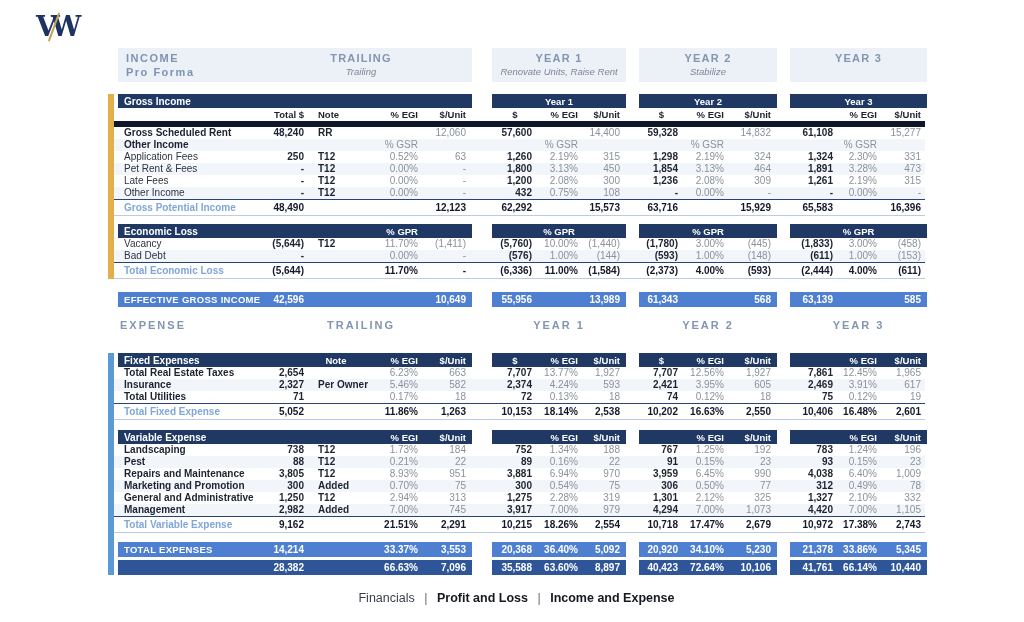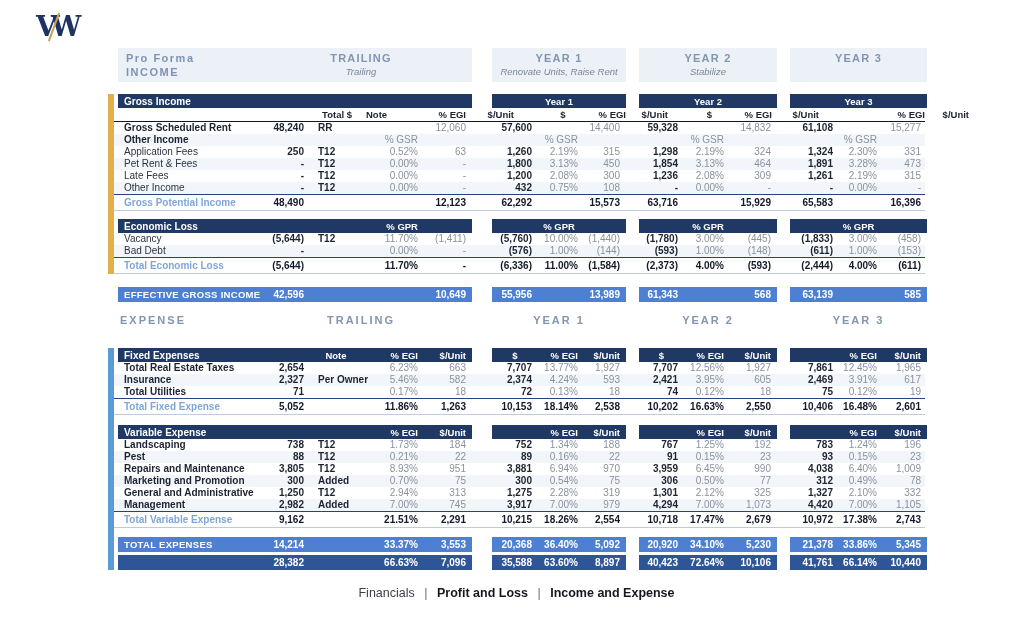--- a/index.html
+++ b/index.html
@@ -44,21 +44,21 @@
   
   .hdr{height:14px;}
   .bar{background:var(--navy);color:#fff;display:grid;align-items:center;height:14px;font-size:9.5px;font-weight:700;}
   .in-t{grid-template-columns:132px 60px 52px 62px 48px;}
   .in-y1{grid-template-columns:46px 46px 42px;}
   .in-y2{grid-template-columns:45px 46px 47px;}
   .in-y3{grid-template-columns:49px 44px 44px;}
   .bar .ttl{grid-column:1/3;padding-left:6px;font-size:10px;}
   .bar .c{text-align:center;} .bar .rr{text-align:right;padding-right:6px;} .bar .ctr{grid-column:1/4;text-align:center;}
   
-  .subhead{height:13px;align-items:center;font-size:9.5px;font-weight:700;color:#1b2130;border-bottom:1px solid #0f172a;padding-left:48px;}
+  .subhead{height:13px;align-items:center;font-size:9.5px;font-weight:700;color:#1b2130;border-bottom:6px solid #0f172a;}
   .subhead .rr{text-align:right;padding-right:6px;} .subhead .cc{text-align:center;} .subhead .ll{padding-left:8px;}
   
   .r{height:12px;align-items:center;font-size:10px;line-height:12px;}
   .rows .r:nth-child(even){background:var(--stripe);}
   .lab{padding-left:6px;color:#2C3342;white-space:nowrap;}
   .lab.b{font-weight:700;color:#1C2230;}
   .v{text-align:right;padding-right:6px;color:var(--dark);font-weight:600;}
   .note{padding-left:8px;font-weight:700;color:#1C2230;white-space:nowrap;}
   .p,.u{text-align:right;padding-right:6px;color:var(--gray);}
   .r.total{height:15px;border-top:1px solid #27447A;border-bottom:1px solid #BDCBDE;background:#fff !important;}
@@ -88,22 +88,22 @@
 </div>
 
 <div class="content">
 
   <div class="grid band">
     <div class="band-bg sp-t"></div>
     <div class="band-bg sp-y1"></div>
     <div class="band-bg sp-y2"></div>
     <div class="band-bg sp-y3"></div>
     <div class="ph-title">
+      <div>INCOME</div>
       <div>Pro Forma</div>
-      <div>INCOME</div>
     </div>
     <div class="band-col sp-tn">
       <div class="band-title">TRAILING</div>
       <div class="band-sub">Trailing</div>
     </div>
     <div class="band-col sp-y1">
       <div class="band-title">YEAR 1</div>
       <div class="band-sub">Renovate Units, Raise Rent</div>
     </div>
     <div class="band-col sp-y2">

